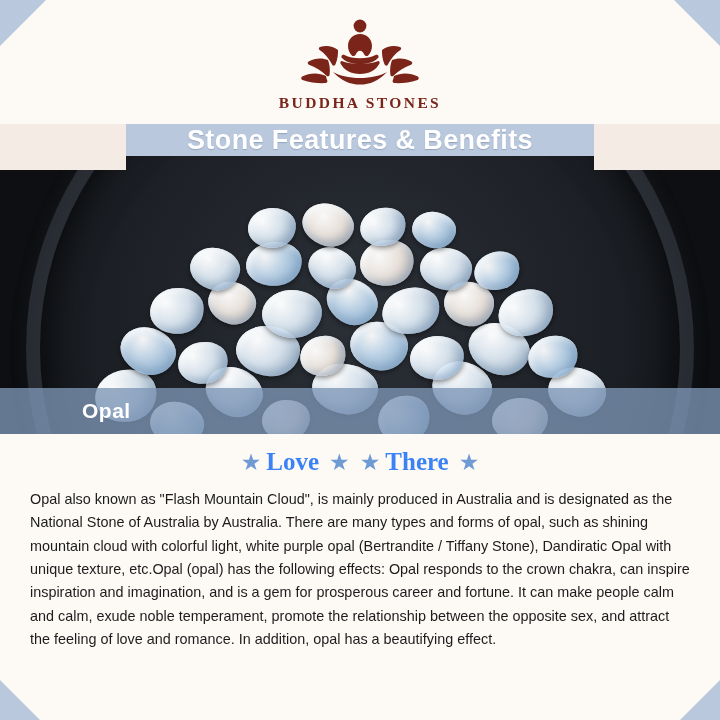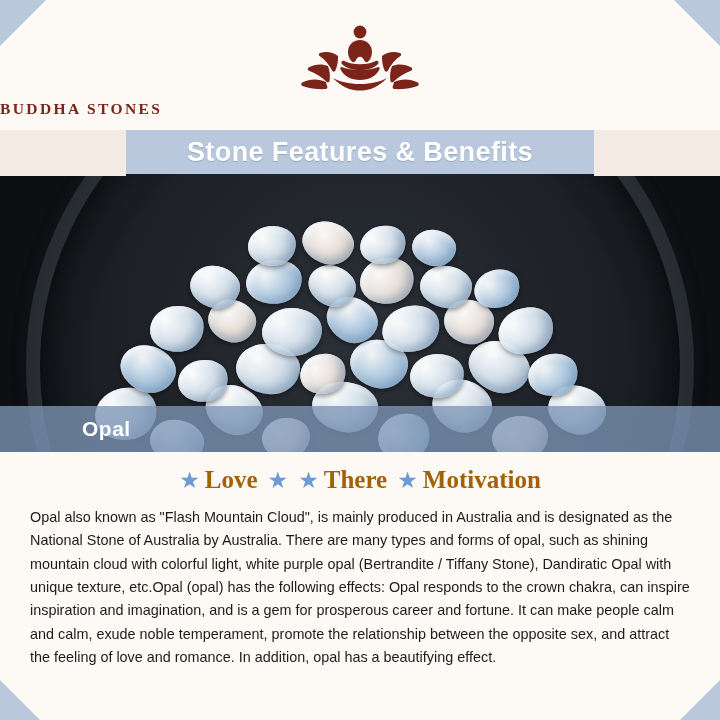--- a/index.html
+++ b/index.html
@@ -46,41 +46,42 @@
   .corner-br {
     bottom: 0; right: 0;
     border-bottom: 40px solid #b9c8dd;
     border-left: 40px solid transparent;
   }
 
   
   .brand {
     position: relative;
     z-index: 3;
-    padding-top: 18px;
+    padding-top: 12px;
+    text-align: center;
   }
   .lotus-logo {
     display: block;
     margin: 0 auto;
   }
   .brand-name {
     margin-top: 4px;
     font-size: 15.5px;
     letter-spacing: 2.4px;
     font-weight: bold;
     color: #7b2419;
     font-family: "Liberation Serif", serif;
   }
 
   
   .title-band {
     position: relative;
     z-index: 3;
     margin: 12px 0 0 0;
-    height: 44px;
+    height: 32px;
     background: #b9c8dd;
     display: flex;
     align-items: center;
     justify-content: center;
   }
   .title-band::before,
   .title-band::after {
     content: "";
     position: absolute;
     top: 0;
@@ -187,21 +188,21 @@
     display: flex;
     align-items: center;
     gap: 5px;
   }
   .kw .star {
     color: #6f9ad4;
     font-size: 23px;
     line-height: 1;
   }
   .kw .kw-label {
-    color: #a16207;
+    color: #3b82f6;
     font-size: 25px;
     font-weight: bold;
     font-family: "Liberation Serif", serif;
   }
 
   
   .body-copy {
     position: relative;
     z-index: 3;
     margin: 12px 30px 0 30px;
@@ -305,19 +306,18 @@
     </div>
     <div class="kw">
       <span class="star">★</span>
     </div>
     <div class="kw">
       <span class="star">★</span>
       <span class="kw-label">There</span>
     </div>
     <div class="kw">
       <span class="star">★</span>
-      <span class="kw-label">Motivation</span>
     </div>
   </div>
 
   <div class="body-copy">Opal also known as "Flash Mountain Cloud", is mainly produced in Australia and is designated as the National Stone of Australia by Australia. There are many types and forms of opal, such as shining mountain cloud with colorful light, white purple opal (Bertrandite / Tiffany Stone), Dandiratic Opal with unique texture, etc.Opal (opal) has the following effects: Opal responds to the crown chakra, can inspire inspiration and imagination, and is a gem for prosperous career and fortune. It can make people calm and calm, exude noble temperament, promote the relationship between the opposite sex, and attract the feeling of love and romance. In addition, opal has a beautifying effect.</div>
 
 </div>
 
 </body></html>

